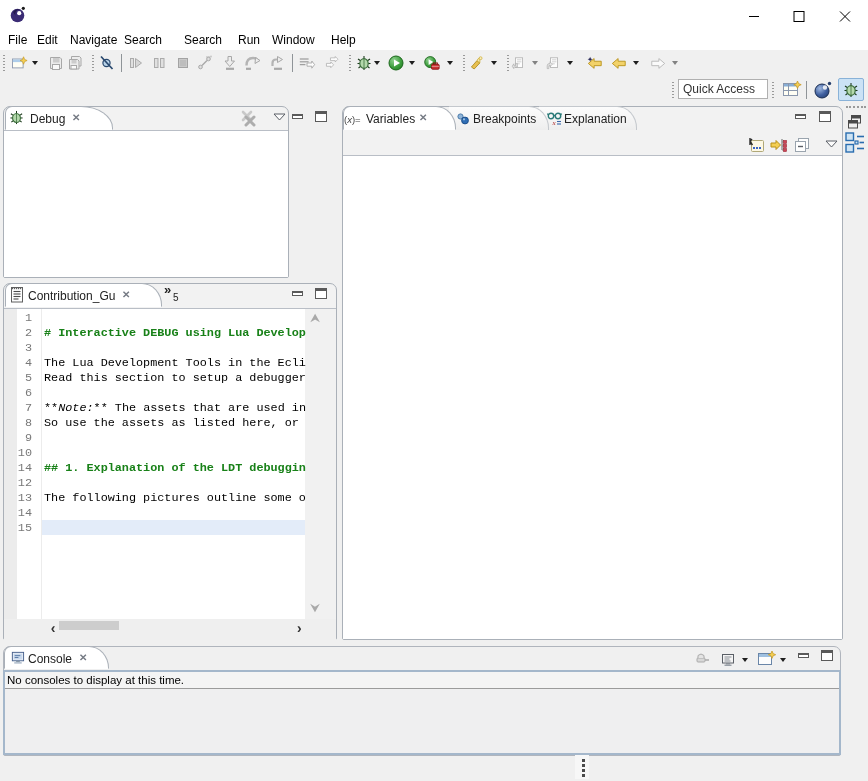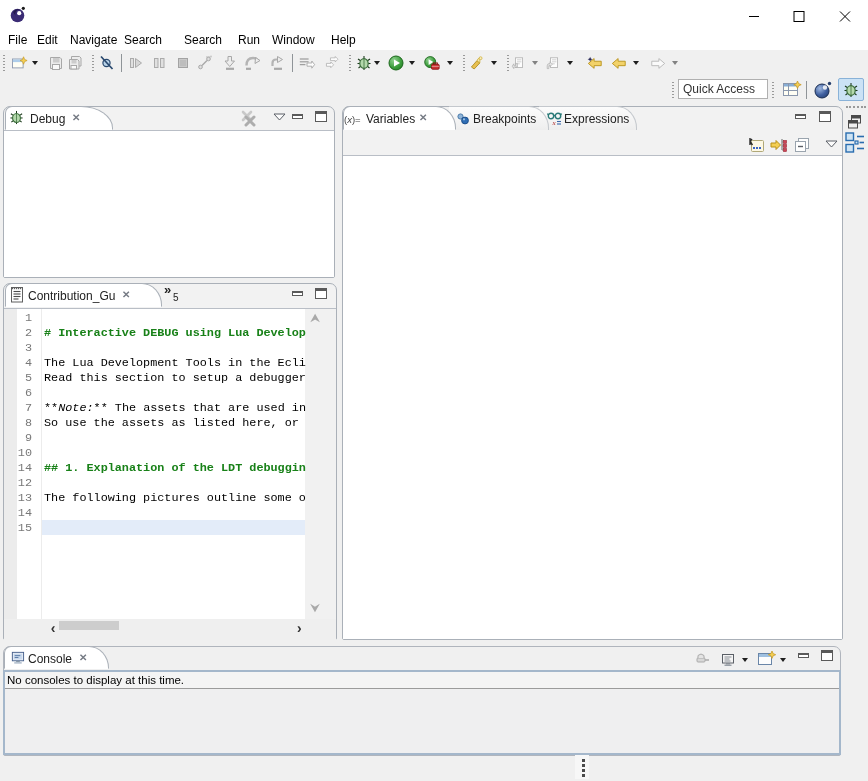--- a/index.html
+++ b/index.html
@@ -278,21 +278,21 @@
           <line x1="11.5" y1="8.5" x2="14.5" y2="8.5"></line>
         <line x1="2.5" y1="13" x2="5" y2="11"></line>
           <line x1="13.5" y1="13" x2="11" y2="11"></line>
       </g>
       <ellipse cx="8" cy="8.5" rx="4.2" ry="4.8" fill="#b4d9ac" stroke="#3c6e3c" stroke-width="1.2"></ellipse>
       <line x1="8" y1="4" x2="8" y2="13" stroke="#3c6e3c" stroke-width="0.8"></line>
     </svg>
   </div>
 </div>
 
-<div class="panel" id="p-debug" style="left:3px;top:106px;width:332px;height:172px">
+<div class="panel" id="p-debug" style="left:3px;top:106px;width:286px;height:172px">
   <div class="tab" style="left:1px;width:108px;height:24px;border-top-right-radius:32px 22px">
     <svg class="abs" style="left:3px;top:3px" width="15" height="15" viewBox="0 0 16 16">
       <g stroke="#1c3a1c" stroke-width="1.1">
         <line x1="8" y1="1" x2="8" y2="4"></line>
           <line x1="8" y1="12" x2="8" y2="15"></line>
         <line x1="2" y1="4" x2="5" y2="6"></line>
           <line x1="14" y1="4" x2="11" y2="6"></line>
         <line x1="1.5" y1="8.5" x2="4.5" y2="8.5"></line>
           <line x1="11.5" y1="8.5" x2="14.5" y2="8.5"></line>
         <line x1="2.5" y1="13" x2="5" y2="11"></line>
@@ -406,21 +406,21 @@
         <path d="M6.7,5 Q8,3.8 8.3,5"></path>
         <path d="M1.3,4 L0.5,2.5"></path>
           <path d="M13.7,4 L14.5,2.5"></path>
       </g>
       <text x="5.5" y="14" font-size="7" font-style="italic" fill="#aa2222" font-family="Liberation Serif">x</text>
       <g stroke="#3a66aa" stroke-width="1.1">
           <line x1="10" y1="10.5" x2="14" y2="10.5"></line>
           <line x1="10" y1="13" x2="14" y2="13"></line>
         </g>
     </svg>
-    <span class="tlabel" style="left:25px">Expressions</span>
+    <span class="tlabel" style="left:25px">Explanation</span>
   </div>
   <div class="emin" style="left:452px;top:7px"></div>
   <div class="emax" style="left:476px;top:4px"></div>
   <svg class="abs" style="left:482px;top:33px" width="13" height="8" viewBox="0 0 13 8">
       <path d="M1,1 L12,1 L6.5,7 Z" fill="#fcfcfc" stroke="#5a5f66"></path>
     </svg>
 
   <svg class="abs" style="left:405px;top:30px" width="17" height="16" viewBox="0 0 17 16">
     <rect x="3.5" y="3.5" width="12" height="11" rx="1" fill="#fdf8e4" stroke="#b0a878"></rect>
     <path d="M2,1 L2,8 M2,4.5 L4,2 M2,4.5 L4.5,8" stroke="#2a2a2a" stroke-width="1.4" fill="none"></path>

